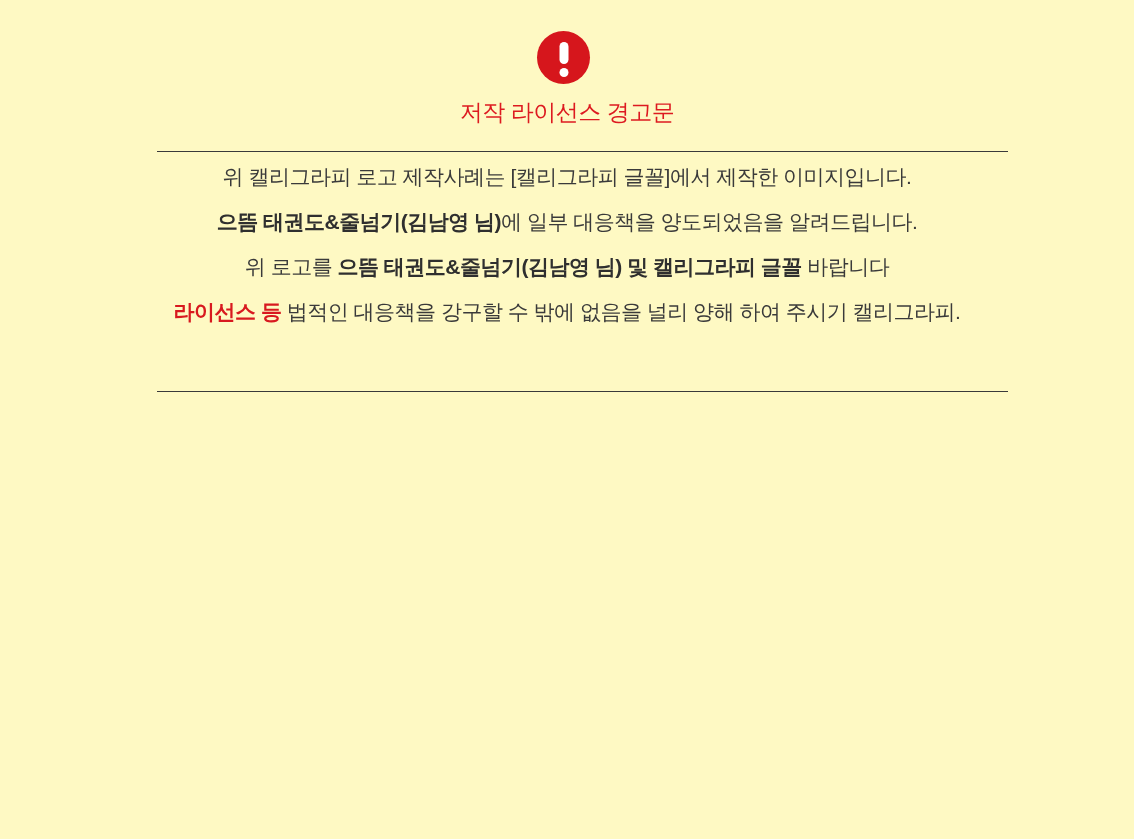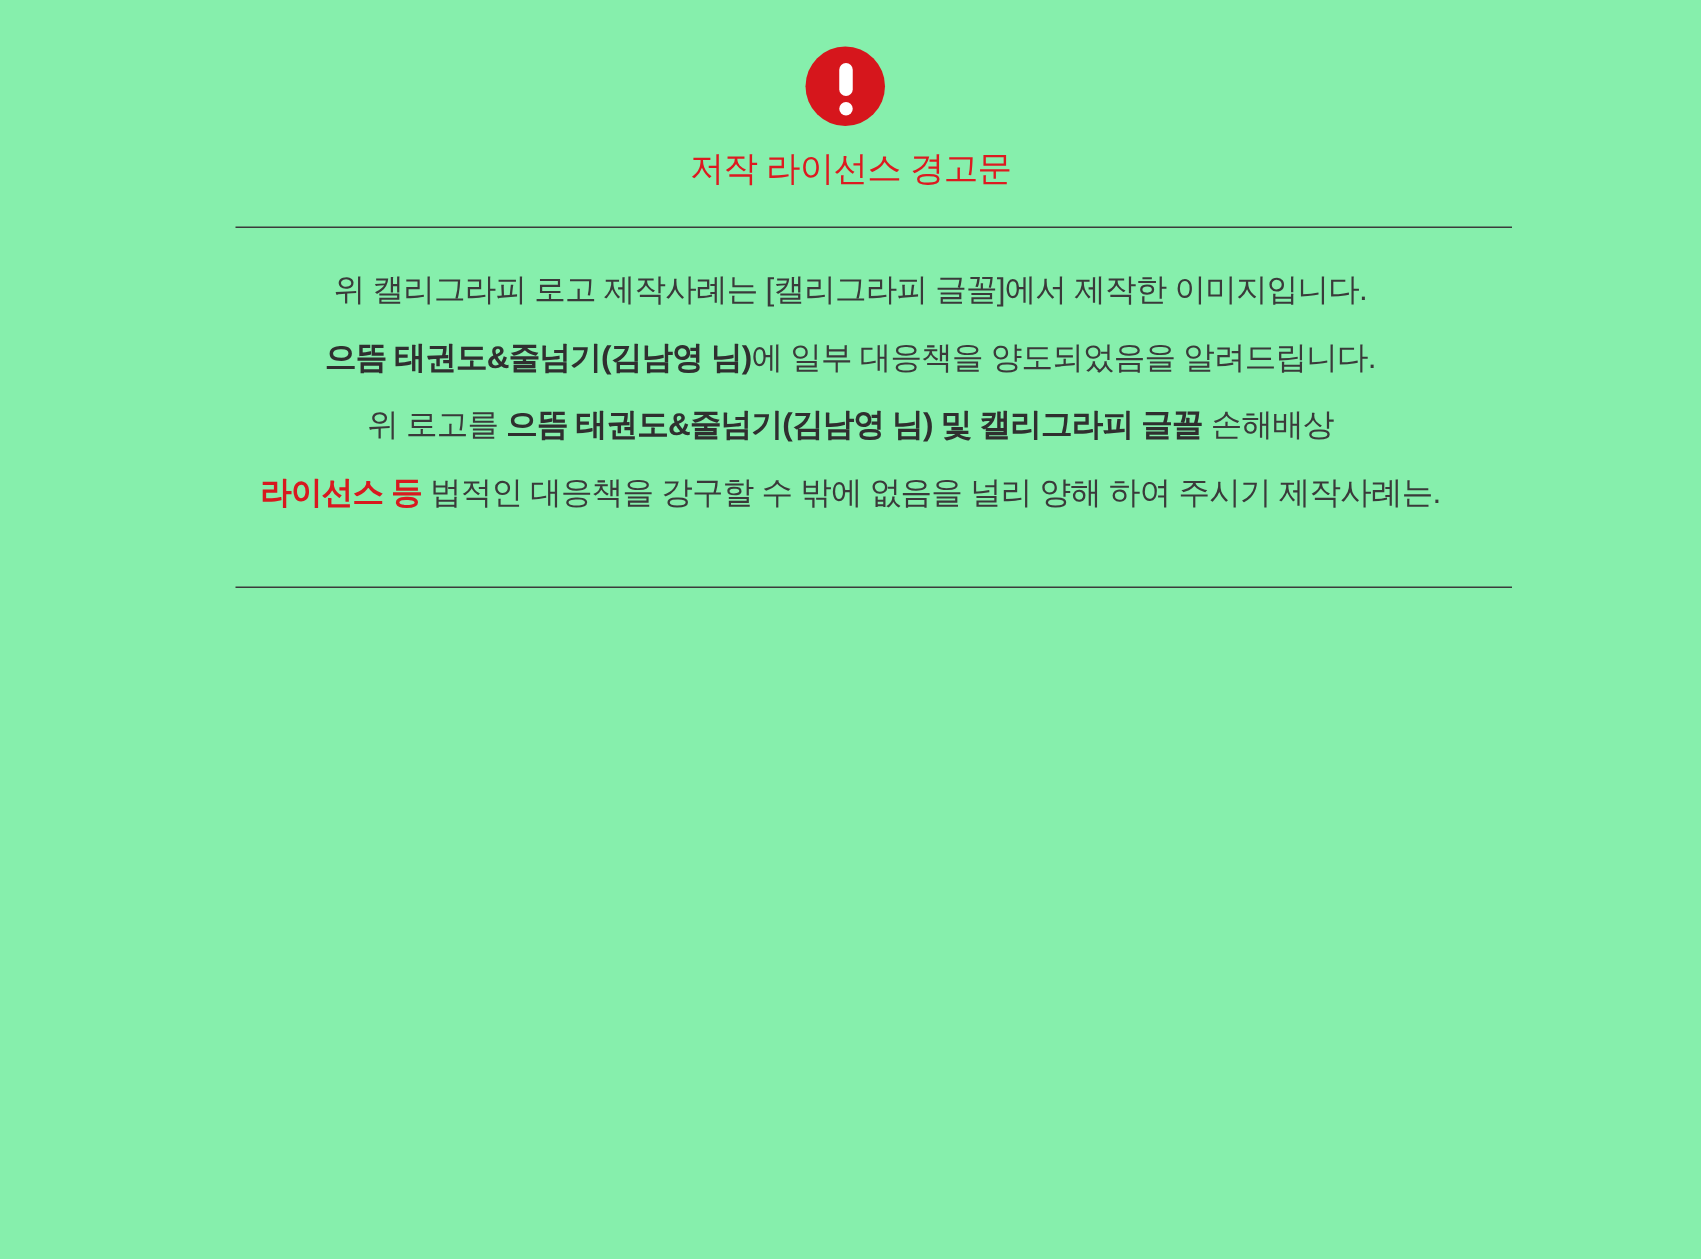--- a/index.html
+++ b/index.html
@@ -4,21 +4,21 @@
 <style>
   html, body {
     margin: 0;
     padding: 0;
     background: #ffffff;
   }
   .page {
     position: relative;
     width: 1134px;
     height: 839px;
-    background: #86efac;
+    background: #fef9c3;
     overflow: hidden;
     font-family: "Liberation Sans", "DejaVu Sans", sans-serif;
   }
   .warning-icon {
     position: absolute;
     left: 537px;
     top: 31px;
     width: 53px;
     height: 53px;
     border-radius: 50%;
@@ -60,21 +60,21 @@
     position: absolute;
     left: 157px;
     width: 851px;
     height: 1px;
     background: #3a3a3a;
   }
   .divider-top { top: 151px; }
   .divider-bottom { top: 391px; }
   .notice {
     position: absolute;
-    top: 171px;
+    top: 154px;
     left: 0;
     width: 100%;
     text-align: center;
   }
   .notice-line {
     height: 45px;
     line-height: 45px;
     font-size: 21px;
     letter-spacing: -0.5px;
     color: #3a3a3a;
@@ -102,25 +102,25 @@
 
     <div class="notice-line">
       <span class="seg">위 캘리그라피 로고 제작사례는 [캘리그라피 글꼴]에서 제작한 이미지입니다.</span>
     </div>
 
     <div class="notice-line">
       <span class="seg-bold">으뜸 태권도&amp;줄넘기(김남영 님)</span><span class="seg">에 일부 대응책을 양도되었음을 알려드립니다.</span>
     </div>
 
     <div class="notice-line">
-      <span class="seg">위 로고를 </span><span class="seg-bold">으뜸 태권도&amp;줄넘기(김남영 님) 및 캘리그라피 글꼴</span><span class="seg"> 손해배상</span>
+      <span class="seg">위 로고를 </span><span class="seg-bold">으뜸 태권도&amp;줄넘기(김남영 님) 및 캘리그라피 글꼴</span><span class="seg"> 바랍니다</span>
     </div>
 
 
     <div class="notice-line">
-      <span class="seg-red-bold">라이선스 등 </span><span class="seg">법적인 대응책을 강구할 수 밖에 없음을 널리 양해 하여 주시기 제작사례는.</span>
+      <span class="seg-red-bold">라이선스 등 </span><span class="seg">법적인 대응책을 강구할 수 밖에 없음을 널리 양해 하여 주시기 캘리그라피.</span>
     </div>
 
   </div>
 
   <div class="divider divider-bottom"></div>
 
 </div>
 
 </body></html>

